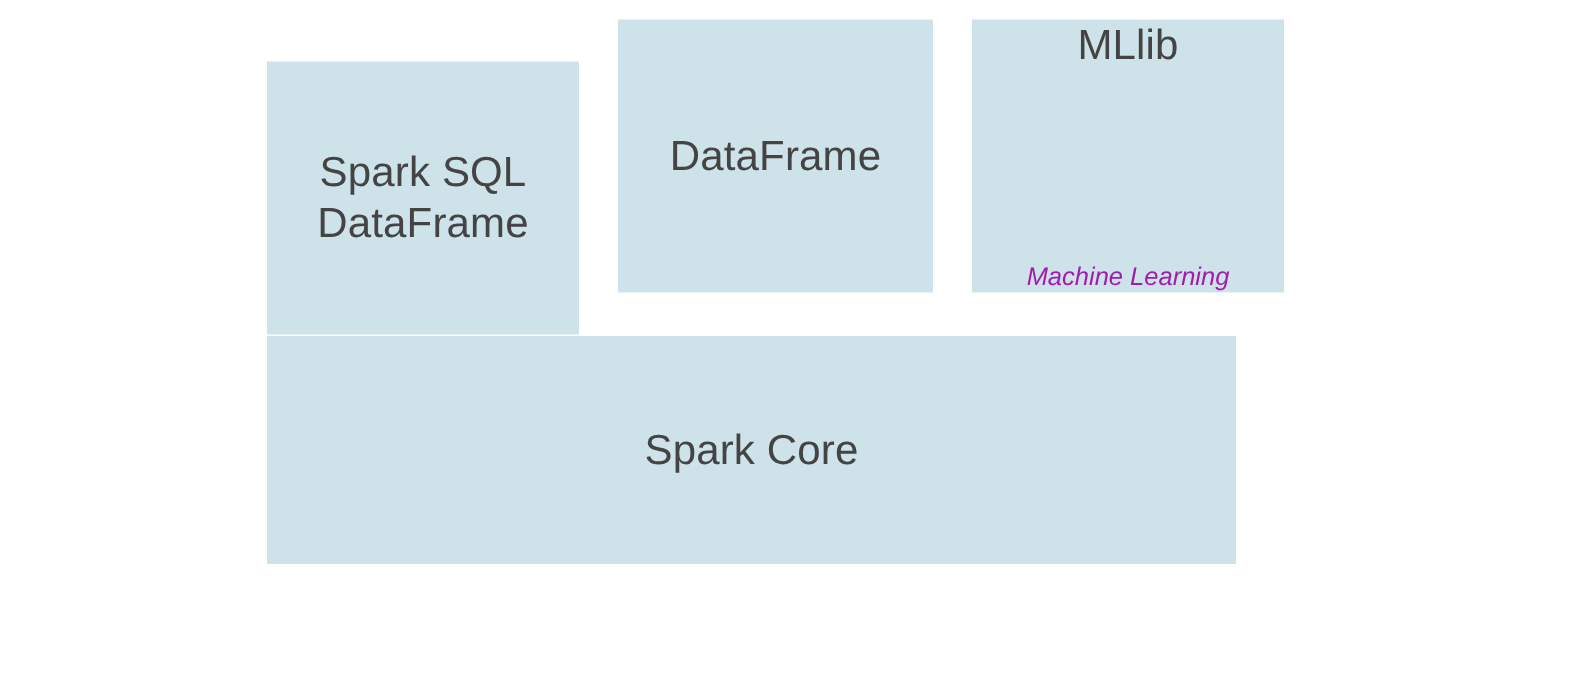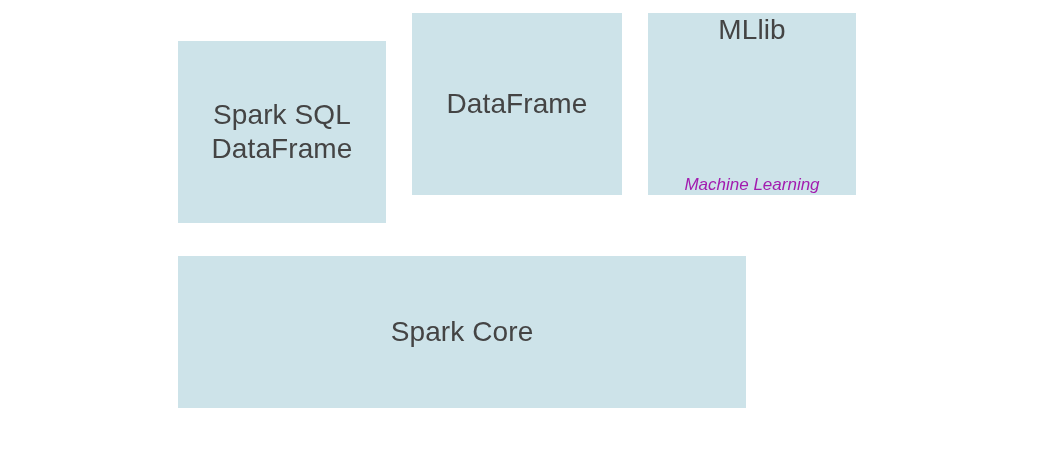--- a/index.html
+++ b/index.html
@@ -63,23 +63,22 @@
     left: 648px;
     top: 13px;
     width: 208px;
     height: 182px;
     justify-content: space-between;
   }
   
   #box-spark-core {
     left: 178px;
     top: 224px;
-    width: 568px;
+    width: 646px;
     height: 152px;
-    margin-top: 32px;
   }
   #box-spark-sql .box-title {
     line-height: 1.2;
   }
 </style>
 </head>
 <body>
 
 <div id="diagram-canvas">
 

